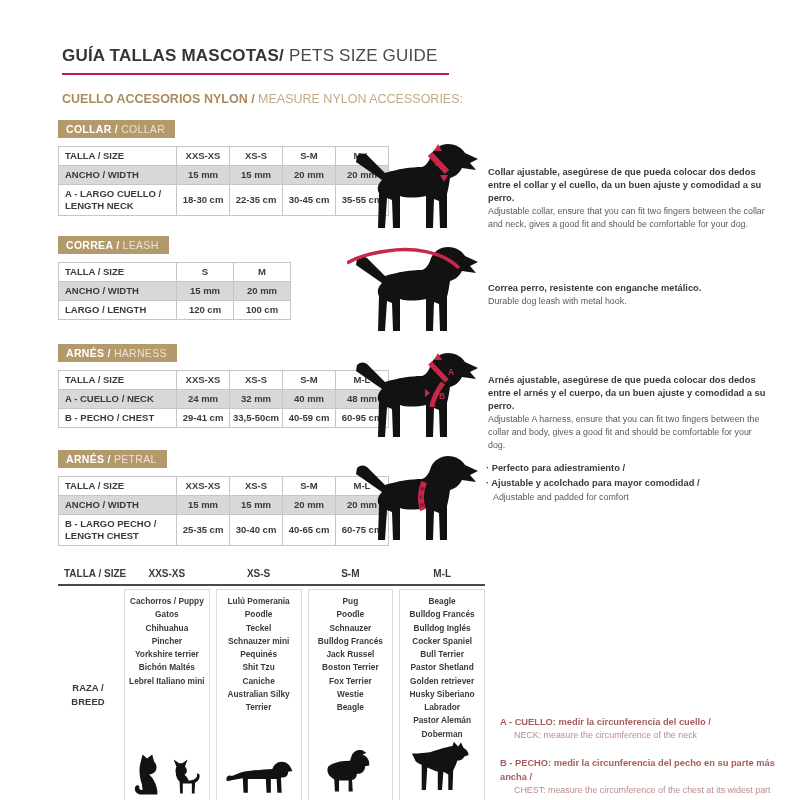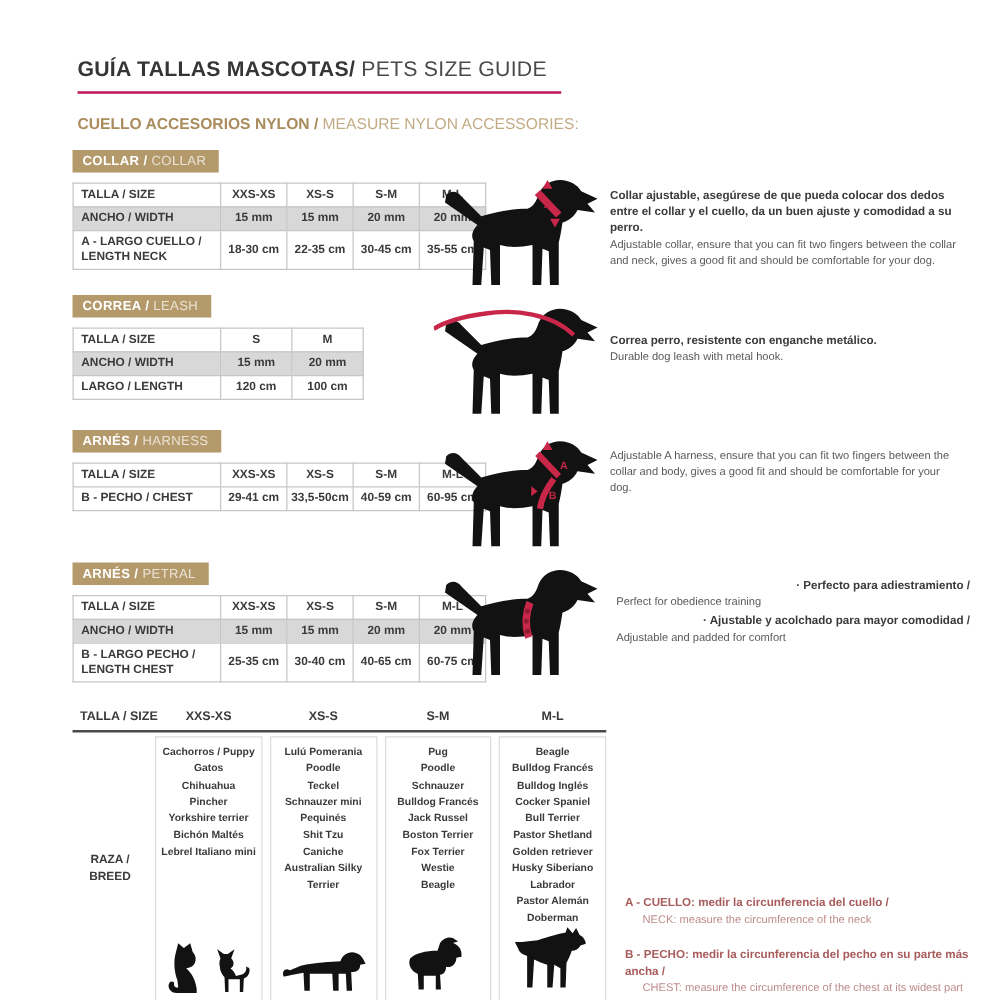--- a/index.html
+++ b/index.html
@@ -27,28 +27,28 @@
   .badge .b2{color:rgba(255,255,255,.72);font-weight:normal;}
 
   
   table.sizes{position:absolute;left:58px;border-collapse:collapse;table-layout:fixed;background:#fff;}
   table.sizes th,table.sizes td{border:1px solid #c6c6c6;font-size:9.5px;font-weight:bold;color:#3a3a3a;
          text-align:center;padding:3px 2px;line-height:1.25;}
   table.sizes .lbl{text-align:left;padding-left:6px;}
   table.sizes tr.shaded td{background:var(--shade-gray);}
 
   
-  .desc{position:absolute;left:488px;width:282px;}
+  .desc{position:absolute;left:488px;width:282px;margin-top:16px;}
   .desc .es{display:block;font-weight:bold;font-size:9.3px;color:#3a3a3a;line-height:1.4;}
   .desc .en{display:block;font-weight:normal;font-size:8.9px;color:#5a5a5a;line-height:1.45;}
 
   
   .bullets{position:absolute;left:486px;top:462px;width:290px;list-style:none;}
   .bullets li{margin-bottom:2px;}
-  .bullets .es{display:block;font-weight:bold;font-size:9.3px;color:#3a3a3a;line-height:1.45;text-align:right;}
+  .bullets .es{display:block;font-weight:bold;font-size:9.3px;color:#3a3a3a;line-height:1.45;}
   .bullets .es::before{content:"· ";}
   .bullets .en{display:block;font-weight:normal;font-size:8.9px;color:#5a5a5a;line-height:1.45;padding-left:7px;}
 
   
   .dog{position:absolute;}
 
   
   .breeds{position:absolute;left:58px;top:568px;width:427px;border-bottom:1px solid #b9b9b9;padding-bottom:2px;}
   .breeds-head{display:grid;grid-template-columns:60px repeat(4,1fr);gap:6px;
                border-bottom:2px solid #4a4a4a;padding-bottom:5px;margin-bottom:3px;}
@@ -185,39 +185,47 @@
         <col style="width:53px">
       </colgroup>
     <tbody>
         <tr>
       <th class="lbl">TALLA / SIZE</th>
       <th>XXS-XS</th>
       <th>XS-S</th>
       <th>S-M</th>
       <th>M-L</th>
     </tr>
+    <tr class="shaded">
+      <td class="lbl">A - CUELLO / NECK</td>
+      <td>24 mm</td>
+      <td>32 mm</td>
+      <td>40 mm</td>
+      <td>48 mm</td>
+    </tr>
     <tr>
       <td class="lbl">B - PECHO / CHEST</td>
       <td>29-41 cm</td>
       <td>33,5-50cm</td>
       <td>40-59 cm</td>
       <td>60-95 cm</td>
     </tr>
   </tbody>
     </table>
   <svg class="dog" style="left:352px;top:349px" width="130" height="95" viewBox="0 0 130 95">
     <use href="#dogbody"></use>
     <path d="M78,14 L95,32" stroke="#c8274a" stroke-width="5"></path>
     <path d="M91,34 C85,42 81,50 80,58" stroke="#c8274a" stroke-width="5" fill="none"></path>
     <path d="M82,11 L86,4 L90,11 Z" fill="#c8274a"></path>
     <path d="M73,40 L78,44 L73,48 Z" fill="#c8274a"></path>
     <text x="96" y="26" font-size="8.5" font-weight="bold" fill="#c8274a">A</text>
     <text x="87" y="50" font-size="8.5" font-weight="bold" fill="#c8274a">B</text>
   </svg>
   <div class="desc" style="top:358px">
+    <span class="es">Arnés ajustable, asegúrese de que pueda colocar dos dedos entre el arnés y el cuerpo, da un buen ajuste y comodidad a su perro.</span>
     <span class="en">Adjustable A harness, ensure that you can fit two fingers between the collar and body, gives a good fit and should be comfortable for your dog.</span>
   </div>
 
   <div class="badge" style="top:450px">
     <span>ARNÉS / </span><span class="b2">PETRAL</span>
   </div>
   <table class="sizes" style="top:476px;width:330px">
     <colgroup>
         <col style="width:118px">
         <col style="width:53px">
@@ -252,21 +260,20 @@
   <svg class="dog" style="left:352px;top:452px" width="130" height="95" viewBox="0 0 130 95">
     <use href="#dogbody"></use>
     <path d="M72,30 C68,40 68,49 71,58" stroke="#c8274a" stroke-width="6" fill="none"></path>
     <circle cx="70" cy="37" r="2" fill="#8e1a33"></circle>
     <circle cx="69" cy="45" r="2" fill="#8e1a33"></circle>
     <circle cx="70" cy="53" r="2" fill="#8e1a33"></circle>
   </svg>
   <ul class="bullets">
     <li>
       <span class="es">Perfecto para adiestramiento /</span>
-      <span class="en">Perfect for obedience training</span>
     </li>
     <li>
       <span class="es">Ajustable y acolchado para mayor comodidad /</span>
       <span class="en">Adjustable and padded for comfort</span>
     </li>
   </ul>
 
   <div class="breeds">
     <div class="breeds-head">
       <div class="hl">TALLA / SIZE</div>

